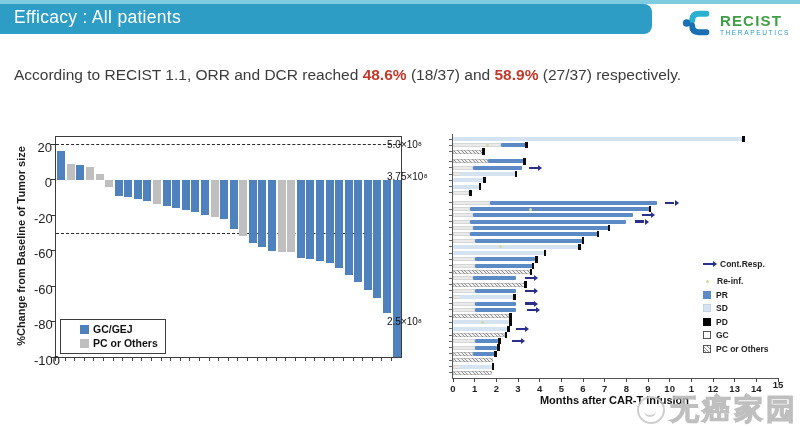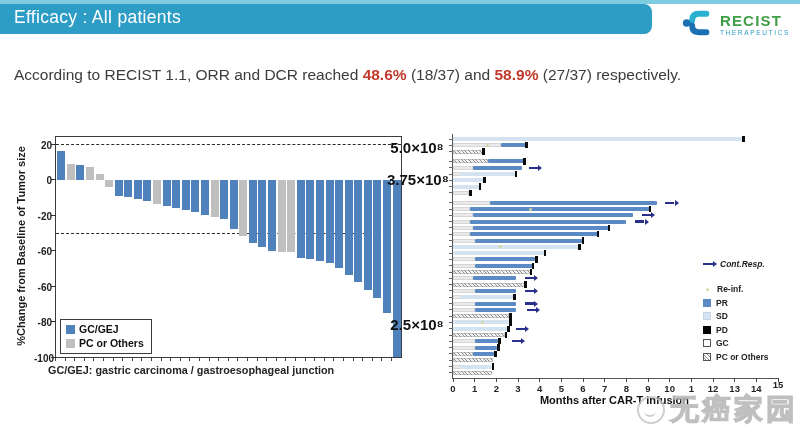--- a/index.html
+++ b/index.html
@@ -18,53 +18,53 @@
   
   .summary{position:absolute;left:14px;top:60px;width:778px;font-size:15.5px;line-height:29px;color:#3c3c3c;}
   .red{color:#c0392b;font-weight:bold;}
   
   .wf-ylabel{position:absolute;left:21px;top:246px;transform:translate(-50%,-50%) rotate(-90deg);
     white-space:nowrap;font-size:11px;font-weight:bold;color:#1a1a1a;}
   #wf-plot{position:absolute;left:55px;top:136px;width:345px;height:220px;border:1.6px solid #3c3c3c;background:#fff;}
   .wf-bar{position:absolute;}
   .wf-ref{position:absolute;left:0;width:100%;height:0;border-top:1.7px dashed #2b2b2b;}
   .wf-ytick{position:absolute;left:-5px;width:5px;height:1px;background:#333;}
-  .wf-ylab{position:absolute;left:-22px;width:18px;text-align:right;font-size:10px;font-weight:bold;color:#222;}
+  .wf-ylab{position:absolute;left:-22px;width:18px;text-align:right;font-size:13px;font-weight:normal;color:#222;}
   .wf-xticks{position:absolute;left:55px;top:357.5px;width:345px;height:3px;
     background:repeating-linear-gradient(90deg,#444 0,#444 1px,transparent 1px,transparent 9.6px);}
   .wf-legend{position:absolute;left:4px;bottom:3px;background:#fff;border:1.6px solid #3c3c3c;
-    padding:2px 7px 3px 5px;font-size:10.5px;font-weight:bold;color:#111;line-height:14px;}
+    padding:2px 7px 3px 19px;font-size:10.5px;font-weight:bold;color:#111;line-height:14px;}
   .wf-legend .row{display:flex;align-items:center;gap:4px;}
   .sq{display:inline-block;width:9px;height:9px;}
   .sq-blue{background:#4f81bd;}
   .sq-gray{background:#bfbfbf;}
   .footnotes{position:absolute;left:48px;top:363px;font-size:10.8px;font-weight:bold;color:#242424;line-height:15px;}
   
   #sw-plot{position:absolute;left:452px;top:134px;width:325px;height:244px;
     border-left:1.3px solid #555;border-bottom:1.3px solid #555;background:#fff;}
   .sw-seg{position:absolute;height:4px;border-radius:1px;}
   .seg-PR{background:#5b8ac5;}
   .seg-SD{background:#d5e2ef;}
   .seg-GC{background:#eaeaea;box-shadow:inset 0 0 0 0.5px #c2c2c2;}
   .seg-PC{background-color:#f4f4f4;box-shadow:inset 0 0 0 0.5px #9a9a9a;
     background-image:repeating-linear-gradient(45deg,#8d8d8d 0,#8d8d8d .8px,transparent .8px,transparent 2.6px);}
   .sw-pd{position:absolute;width:2.6px;height:6.4px;background:#0a0a0a;}
   .sw-reinf{position:absolute;width:3px;height:3px;border-radius:50%;background:#cfd9a0;}
   .sw-arrow{position:absolute;width:9px;height:2.4px;background:#2a2f8a;}
   .sw-arrow::after{content:'';position:absolute;right:-4.5px;top:-1.8px;width:0;height:0;
     border-left:4.5px solid #2a2f8a;border-top:3px solid transparent;border-bottom:3px solid transparent;}
   .sw-rowtick{position:absolute;left:-4px;width:4px;height:1px;background:#666;}
-  .sw-dose{position:absolute;left:-66px;width:60px;text-align:center;font-size:15px;font-weight:bold;color:#111;}
+  .sw-dose{position:absolute;left:-66px;width:60px;text-align:left;font-size:10px;font-weight:normal;color:#111;}
   .sw-xtick{position:absolute;width:1px;height:4px;background:#444;}
   .sw-xlab{position:absolute;width:14px;text-align:center;font-size:9.5px;font-weight:bold;color:#222;}
   .sw-xlabel{position:absolute;left:452px;top:394px;width:325px;text-align:center;
     font-size:11px;font-weight:bold;color:#111;}
   .sw-legend{position:absolute;left:703px;top:257px;font-size:8.5px;font-weight:bold;color:#222;}
   .sw-legend .row{display:flex;align-items:center;gap:5px;height:13.5px;}
-  .sw-legend .row.first{margin-bottom:12px;font-style:italic;}
+  .sw-legend .row.first{margin-bottom:4px;}
   .lg-sq{display:inline-block;width:8px;height:8px;}
   .lg-pr{background:#5b8ac5;}
   .lg-sd{background:#d5e2ef;box-shadow:inset 0 0 0 0.5px #b7c6d8;}
   .lg-pd{background:#000;}
   .lg-gc{background:#fff;box-shadow:inset 0 0 0 1px #555;}
   .lg-pc{background-color:#fff;box-shadow:inset 0 0 0 1px #555;
     background-image:repeating-linear-gradient(45deg,#888 0,#888 .8px,transparent .8px,transparent 2.4px);}
   .lg-arrow{position:relative;display:inline-block;width:10px;height:2.4px;background:#2a2f8a;margin-right:2px;}
   .lg-arrow::after{content:'';position:absolute;right:-4px;top:-1.8px;border-left:4px solid #2a2f8a;
     border-top:3px solid transparent;border-bottom:3px solid transparent;}
@@ -162,21 +162,20 @@
     <div class="wf-bar" style="left: 279.117px; width: 7.98333px; top: 42.5806px; height: 88.7097px; background: rgb(79, 129, 189);"></div>
     <div class="wf-bar" style="left: 288.7px; width: 7.98333px; top: 42.5806px; height: 95.8065px; background: rgb(79, 129, 189);"></div>
     <div class="wf-bar" style="left: 298.283px; width: 7.98333px; top: 42.5806px; height: 102.903px; background: rgb(79, 129, 189);"></div>
     <div class="wf-bar" style="left: 307.867px; width: 7.98333px; top: 42.5806px; height: 110px; background: rgb(79, 129, 189);"></div>
     <div class="wf-bar" style="left: 317.45px; width: 7.98333px; top: 42.5806px; height: 118.871px; background: rgb(79, 129, 189);"></div>
     <div class="wf-bar" style="left: 327.033px; width: 7.98333px; top: 42.5806px; height: 133.065px; background: rgb(79, 129, 189);"></div>
     <div class="wf-bar" style="left: 336.617px; width: 7.98333px; top: 42.5806px; height: 177.419px; background: rgb(79, 129, 189);"></div>
   </div>
 <div class="wf-xticks"></div>
 <div class="footnotes">
-  <div>GC/GEJ:  gastric carcinoma / gastroesophageal junction</div>
 </div>
 
 <div id="sw-plot">
     <div class="sw-dose" style="top: 5.3px;">5.0×10⁸</div>
     <div class="sw-rowtick" style="top: 4.5px;"></div>
     <div class="sw-seg seg-SD" style="left: 0px; width: 290.333px; top: 3px;"></div>
     <div class="sw-pd" style="left: 289.033px; top: 1.8px;"></div>
     <div class="sw-rowtick" style="top: 10.8px;"></div>
     <div class="sw-seg seg-GC" style="left: 0px; width: 47.6667px; top: 9.3px;"></div>
     <div class="sw-seg seg-PR" style="left: 47.6667px; width: 26px; top: 9.3px;"></div>

